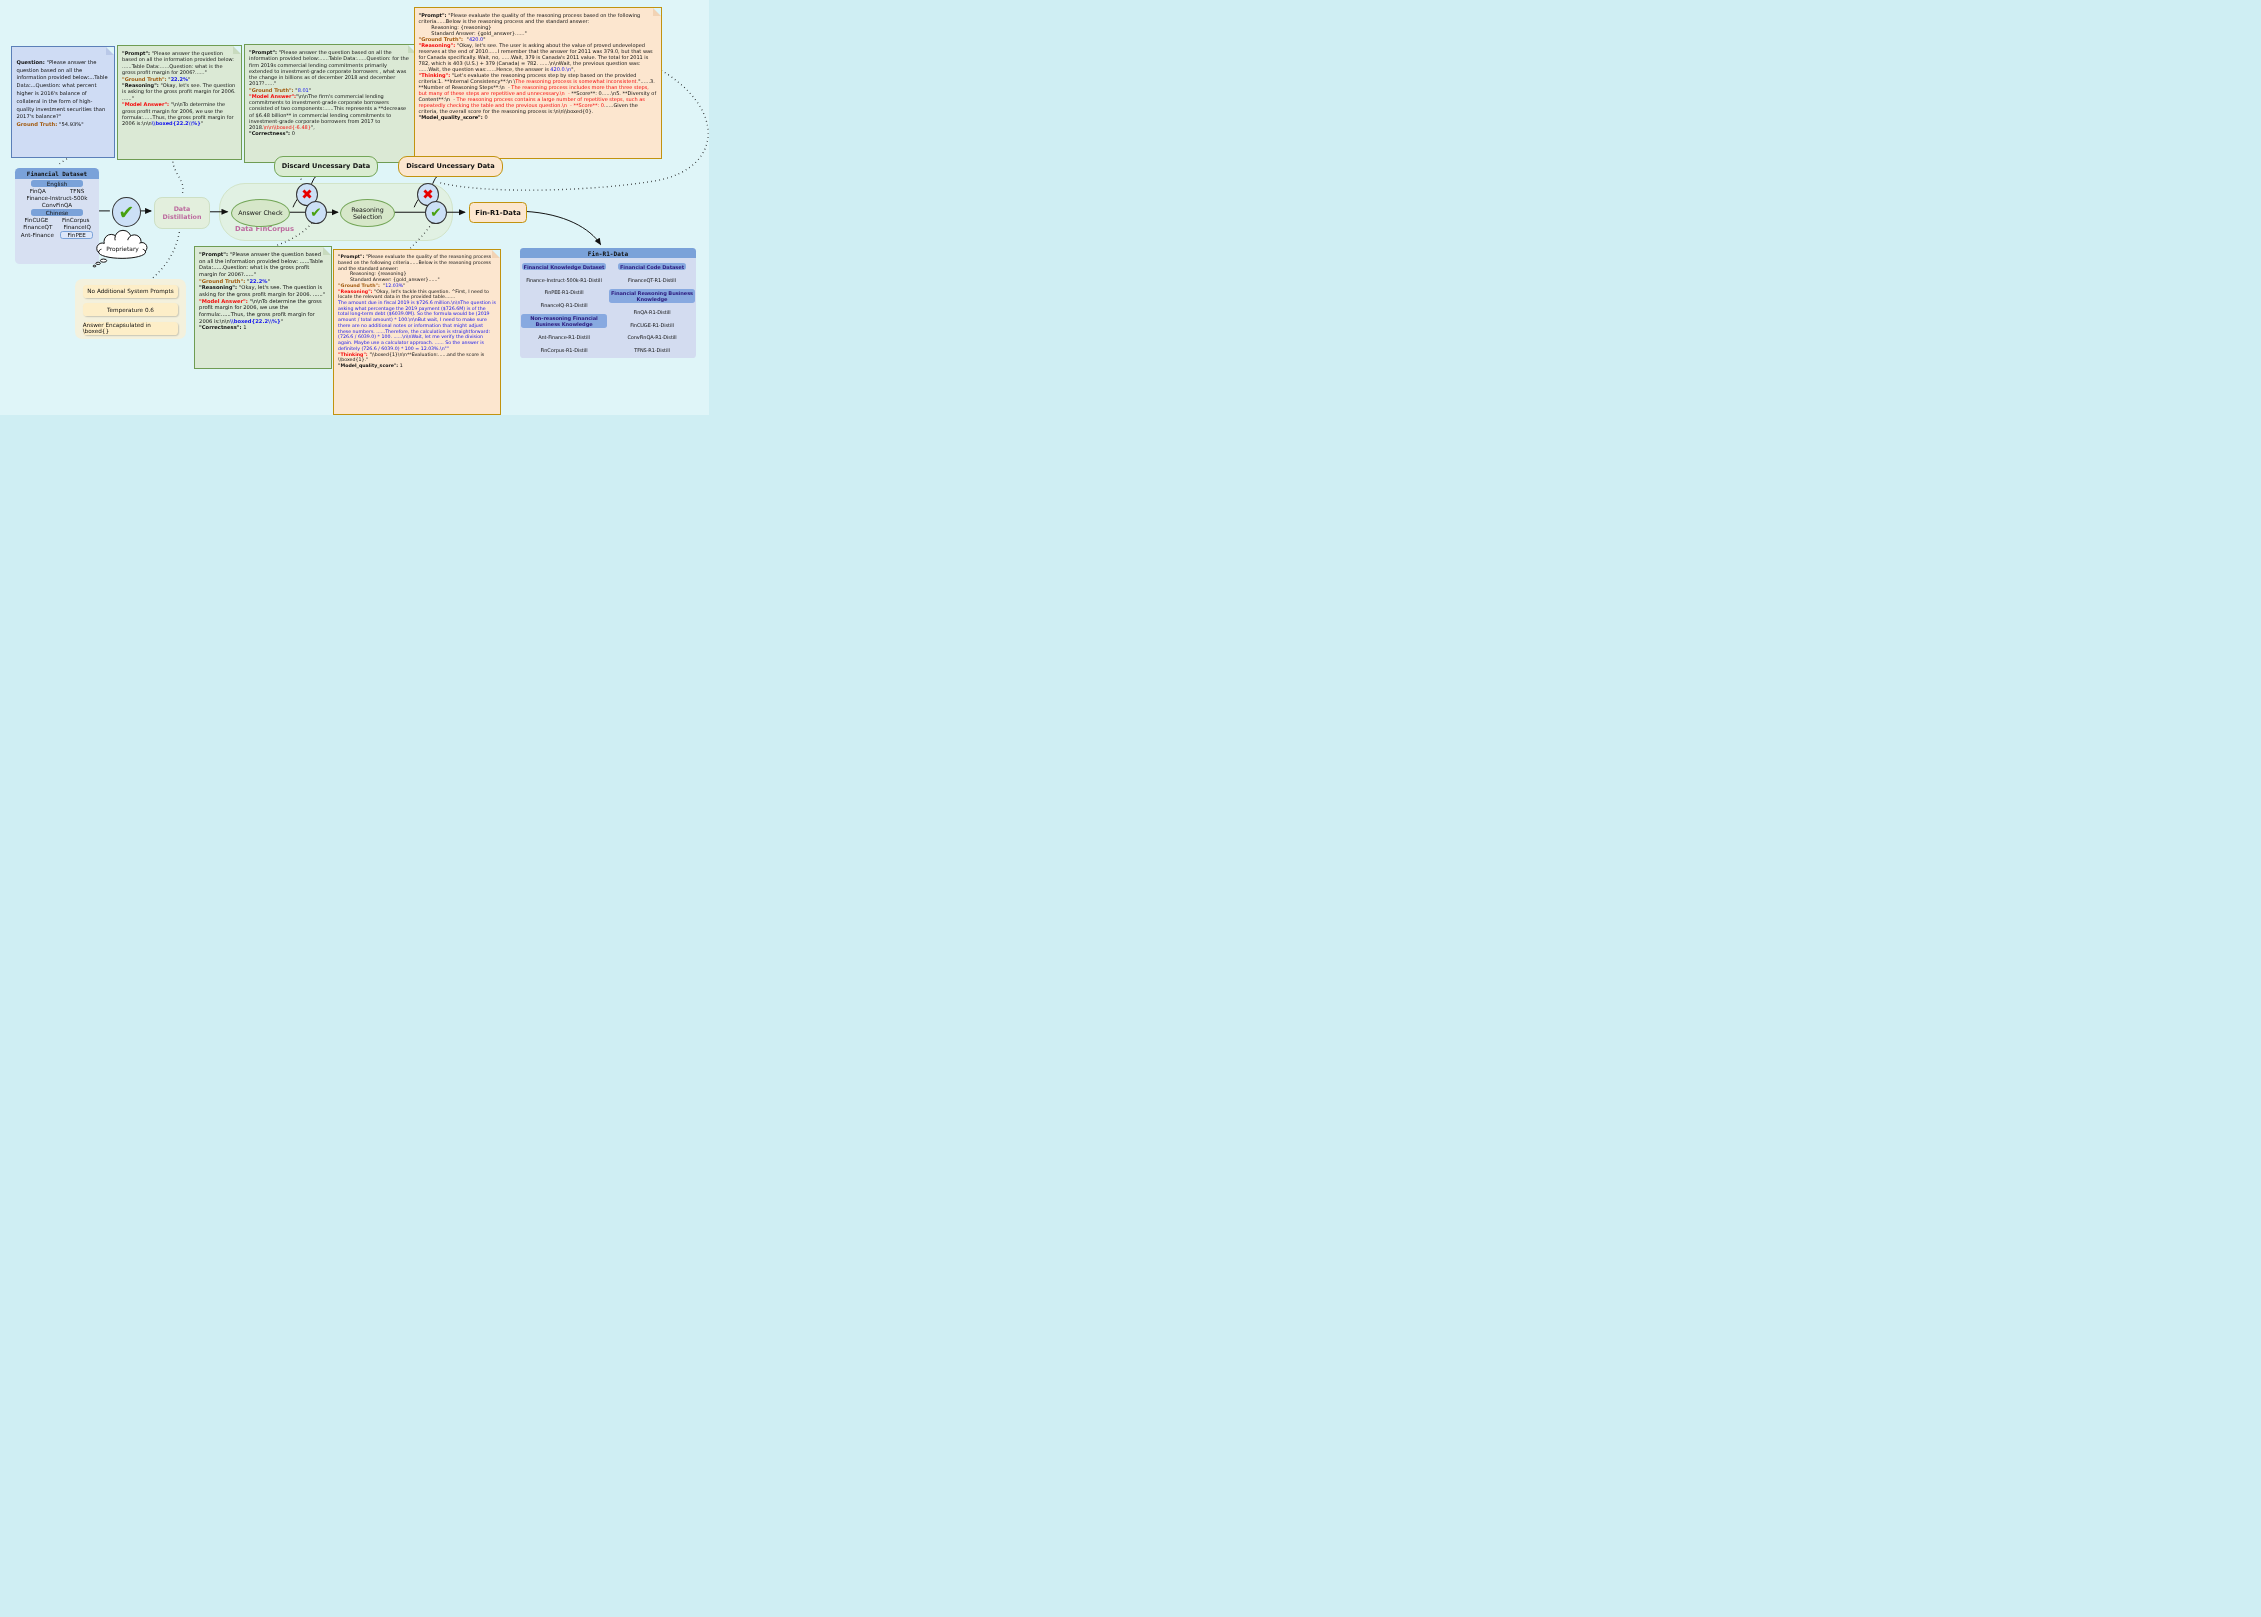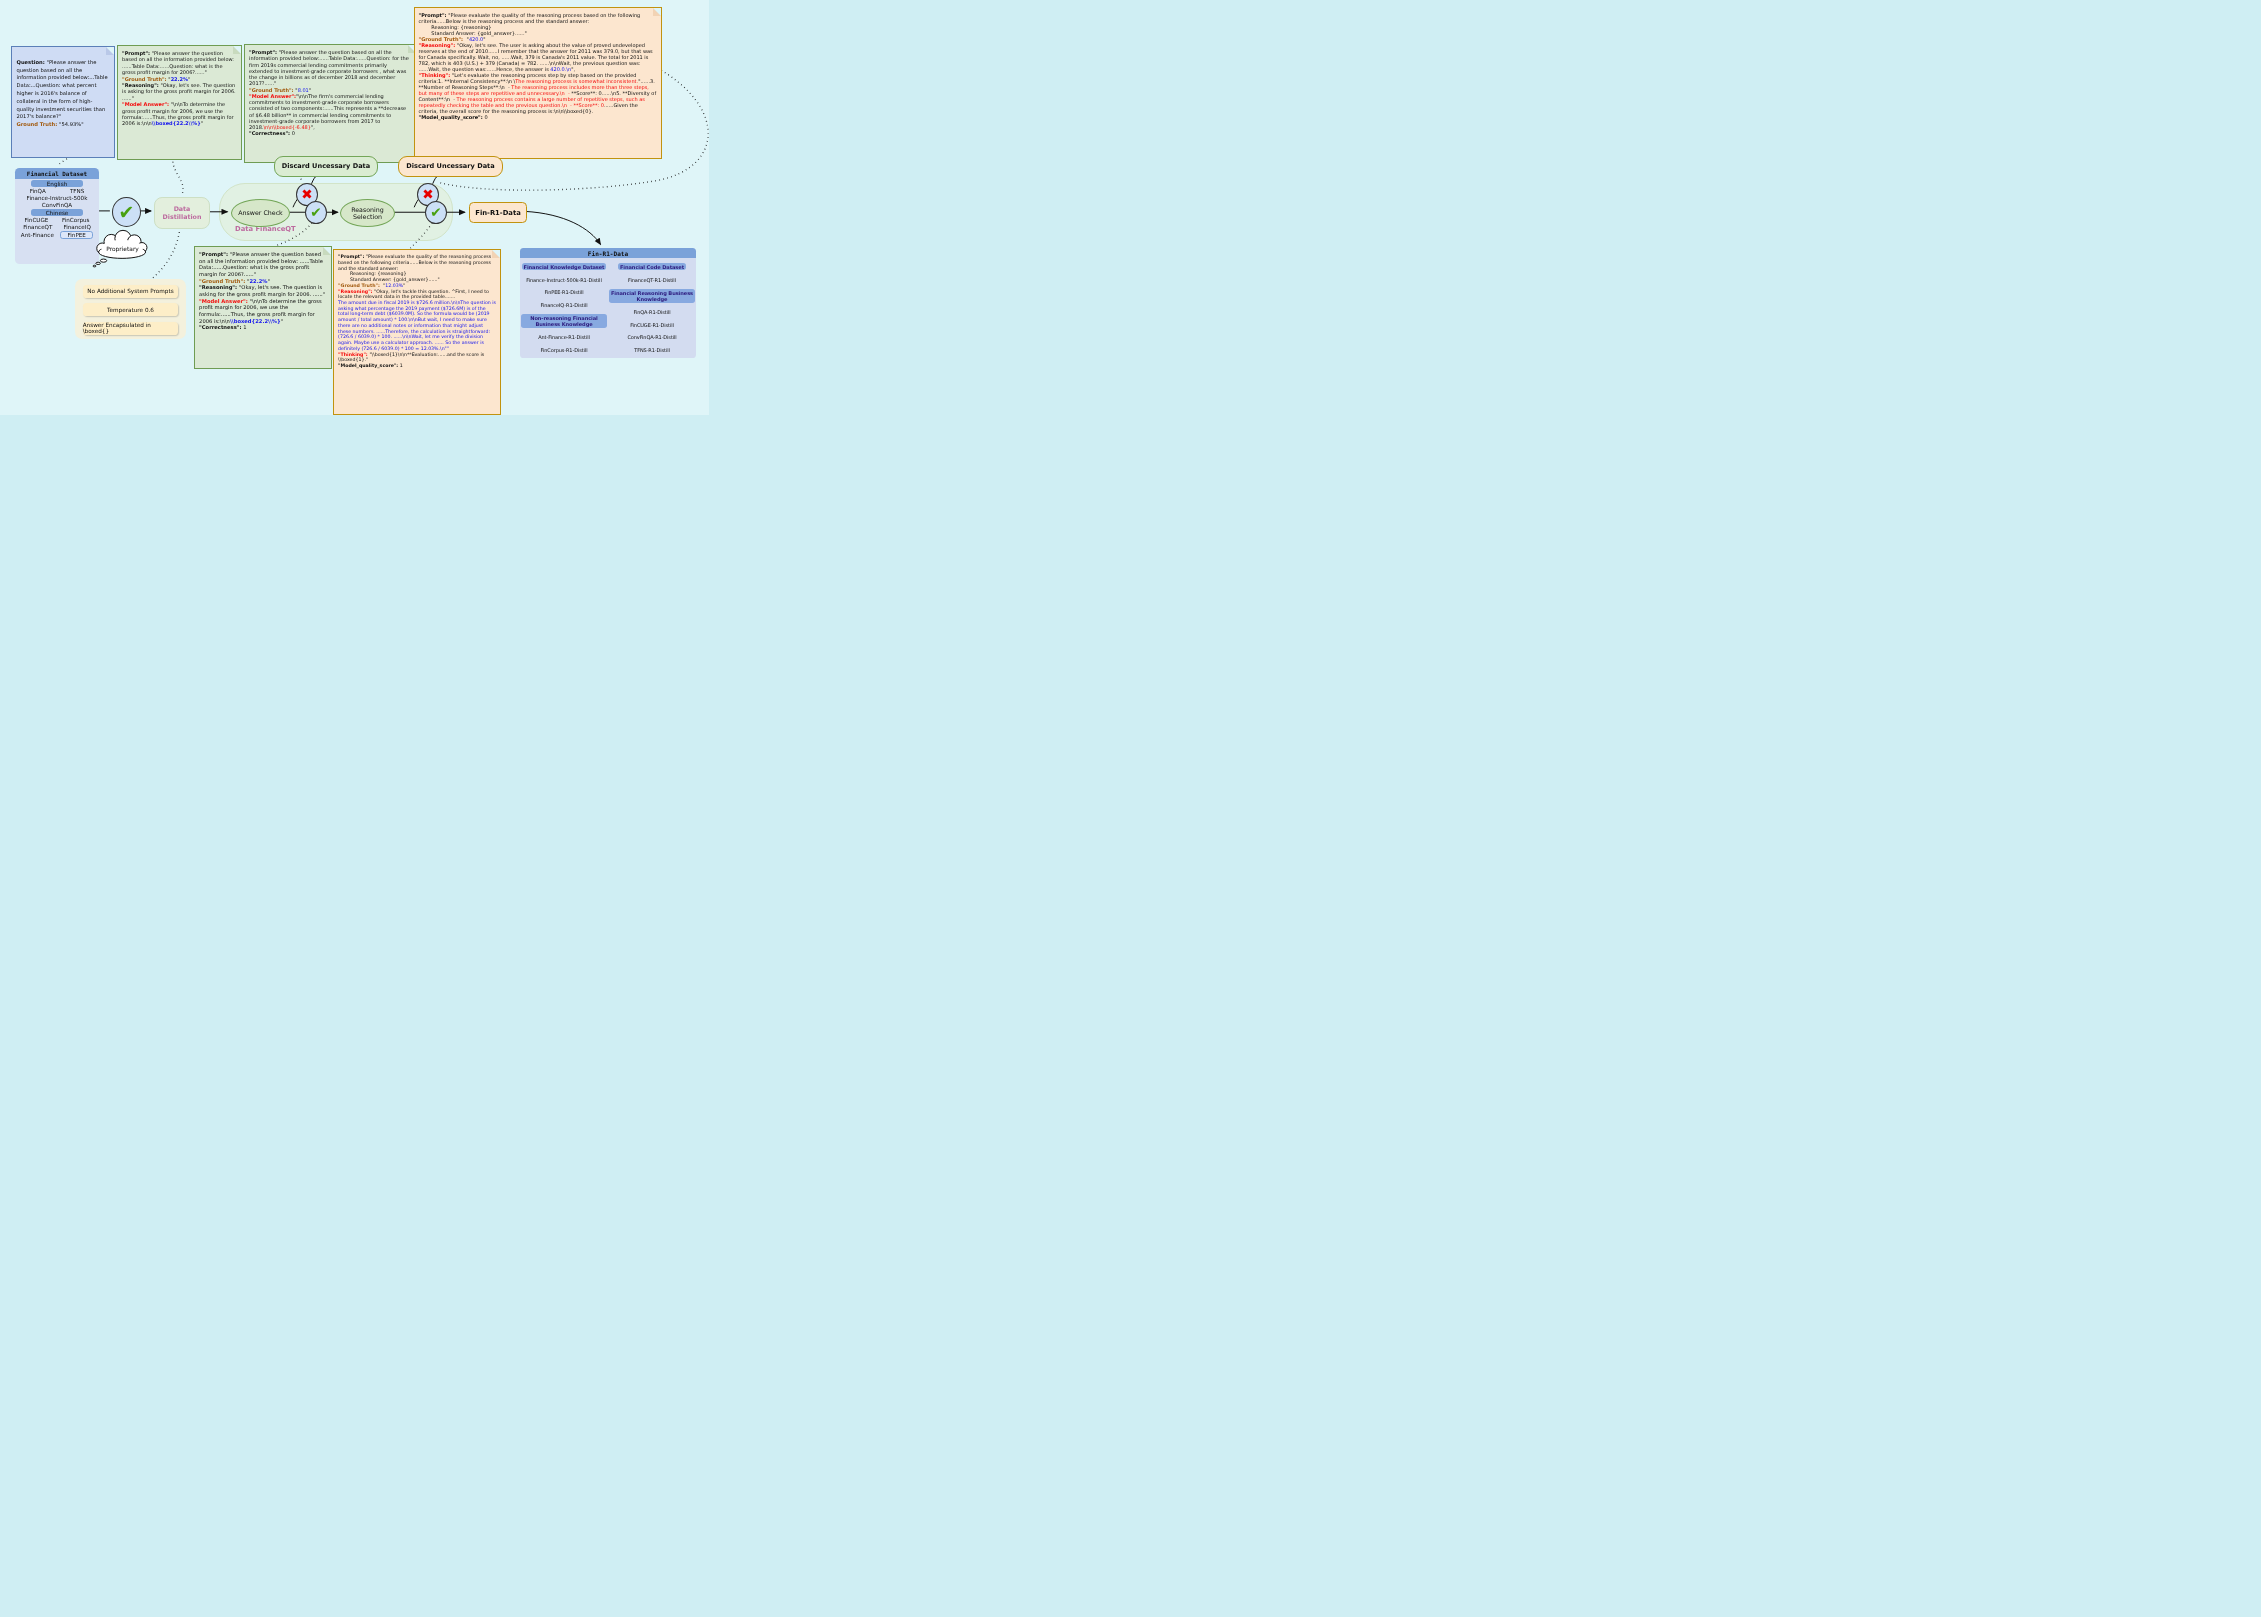--- a/index.html
+++ b/index.html
@@ -218,21 +218,21 @@
     <span>✔</span>
     </div>
   <div class="mark mark-x mark-sm" style="left:417px;top:183px;">
     <span>✖</span>
     </div>
   <div class="mark mark-check mark-sm" style="left:425px;top:201px;">
     <span>✔</span>
     </div>
 
   <div id="filter-container"></div>
-  <div id="filter-label" class="layer3">Data FinanceQT</div>
+  <div id="filter-label" class="layer3">Data FinCorpus</div>
   <div id="distill-stage" class="layer3">Data Distillation</div>
   <div id="answer-check" class="stage-ellipse">Answer Check</div>
   <div id="reasoning-selection" class="stage-ellipse">Reasoning Selection</div>
   <div id="discard-left" class="discard">Discard Uncessary Data</div>
   <div id="discard-right" class="discard">Discard Uncessary Data</div>
   <div id="fin-node">Fin-R1-Data</div>
 
   <div id="settings-panel" class="layer3">
       <div class="cfg-box">No Additional System Prompts</div>
       <div class="cfg-box">Temperature 0.6</div>

